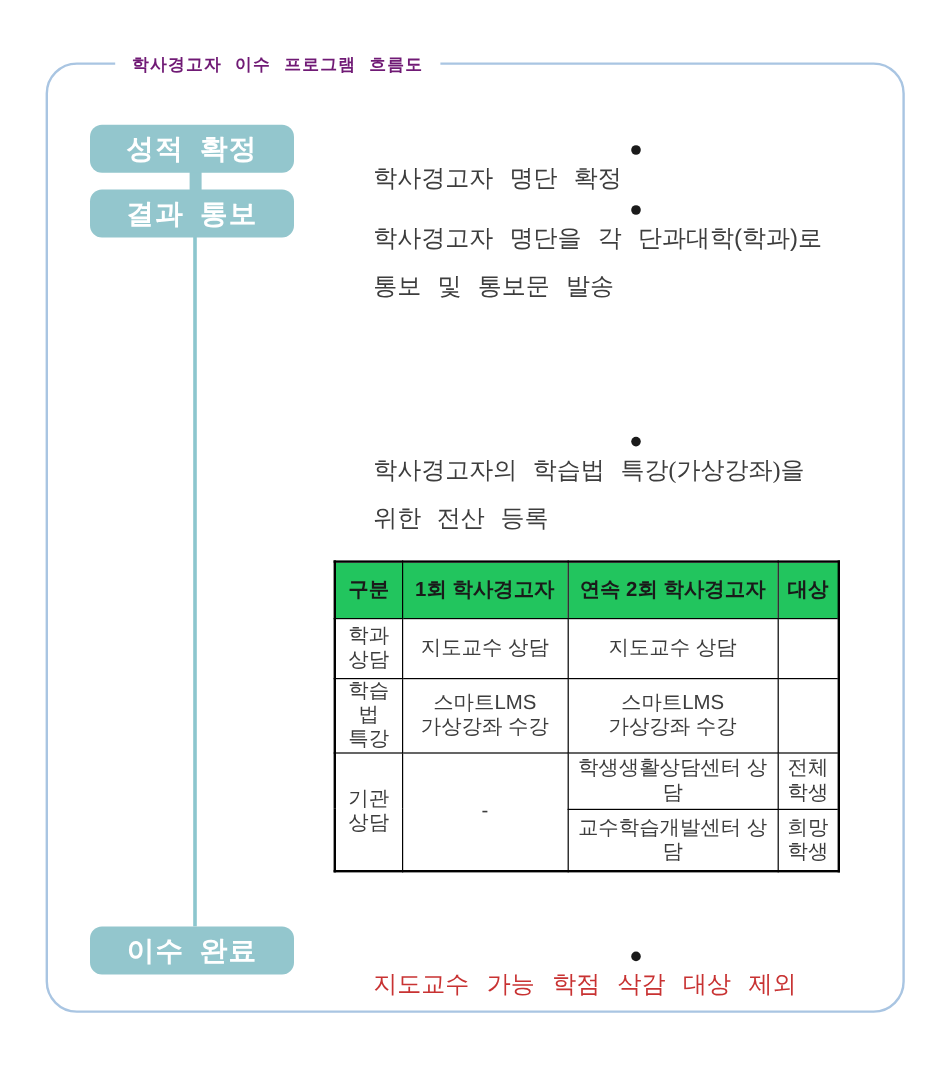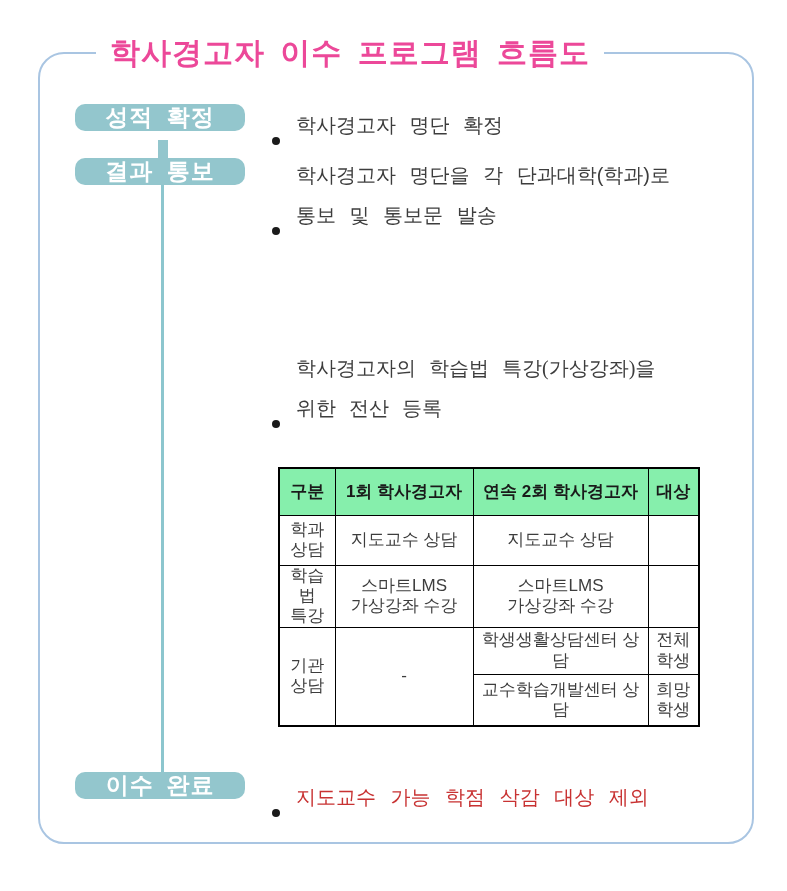--- a/index.html
+++ b/index.html
@@ -23,23 +23,23 @@
     background: transparent;
   }
   
   .title {
     position: absolute;
     left: 96px; top: 36px;
     height: 34px;
     line-height: 34px;
     background: #ffffff;
     padding: 0 14px;
-    font-size: 30px;
+    font-size: 14px;
     font-weight: bold;
-    color: #ec4899;
+    color: #701a75;
     letter-spacing: 1px;
     word-spacing: 6px;
     z-index: 3;
     white-space: nowrap;
   }
   
   .connector-line {
     position: absolute;
     left: 161px; top: 144px;
     width: 3px; height: 628px;
@@ -50,45 +50,46 @@
     position: absolute;
     left: 158px; top: 140px;
     width: 10px; height: 22px;
     background: #93C6CD;
     z-index: 1;
   }
   
   .stage {
     position: absolute;
     left: 75px;
-    width: 170px; height: 27px;
+    width: 170px; height: 40px;
     background: #93C6CD;
     border-radius: 10px;
     color: #ffffff;
     font-size: 23px;
     font-weight: bold;
     letter-spacing: 1px;
     word-spacing: 6px;
     display: flex;
     align-items: center;
     justify-content: center;
     z-index: 2;
   }
   .stage-1 { top: 104px; }
   .stage-2 { top: 158px; }
   .stage-3 { top: 444px; }
   .stage-4 { top: 772px; font-family: Liberation Serif, serif; }
   
   .bullet-row {
     position: absolute;
-    left: 272px;
+    left: 288px;
     width: 484px;
     display: flex;
-    align-items: flex-end;
+    align-items: center;
     z-index: 2;
+    flex-direction: column;
   }
   .bullet-dot {
     width: 8px; height: 8px;
     border-radius: 50%;
     background: #1a1a1a;
     margin-top: 16px;
     flex: 0 0 8px;
   }
   .bullet-text {
     margin-left: 16px;
@@ -120,21 +121,21 @@
   .counsel-table td, .counsel-table th {
     border: 1px solid #000000;
     text-align: center;
     vertical-align: middle;
     white-space: pre-line;
     line-height: 1.2;
     padding: 0 2px;
     overflow: hidden;
   }
   .counsel-table th {
-    background: #86efac;
+    background: #22c55e;
     font-weight: bold;
     color: #1a1a1a;
   }
   .row-header  { height: 47px; }
   .row-dept    { height: 50px; }
   .row-lecture { height: 53px; margin-top: 30px; }
   .row-org-a   { height: 47px; }
   .row-org-b   { height: 52px; }
   .cell-tight  { line-height: 0.78; }
   .cell-cat    { line-height: 1.15; }

